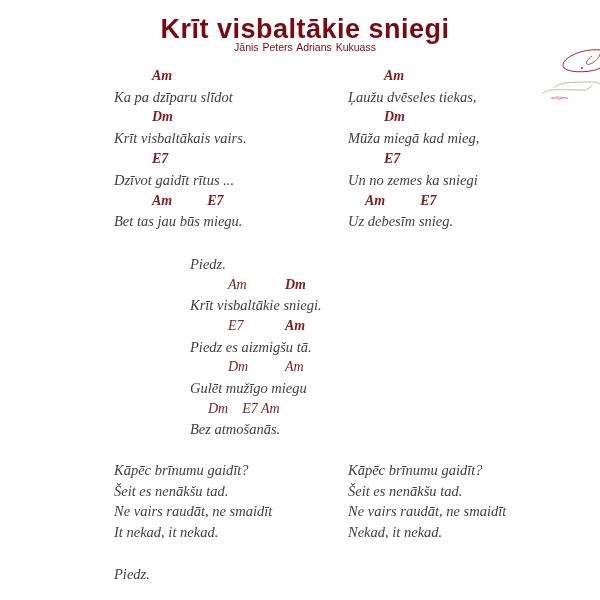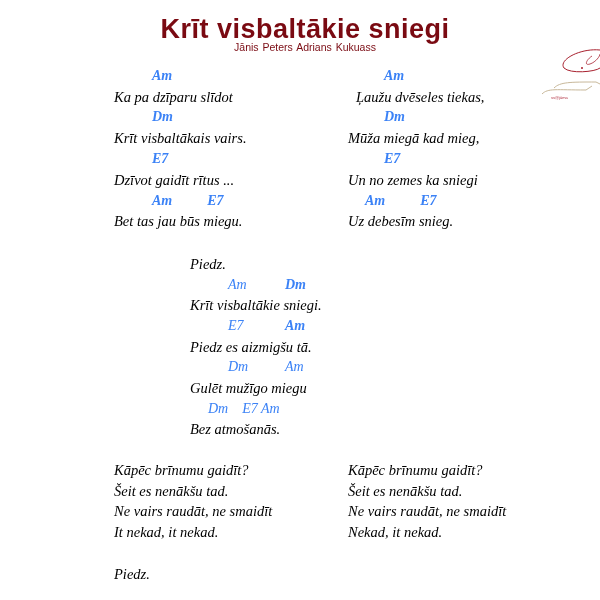--- a/index.html
+++ b/index.html
@@ -17,25 +17,25 @@
     font-family: "Liberation Sans", sans-serif; font-size: 10.5px; color: #7a0a12; line-height: 12px;
     word-spacing: 1px;
   }
   .logo { position: absolute; left: 540px; top: 38px; width: 60px; height: 70px; }
   .logo-small {
     position: absolute; left: 551px; top: 95px; font-size: 4px; color: #b03040;
     font-family: "Liberation Sans", sans-serif;
   }
   .line {
     position: absolute; font-family: "Liberation Serif", serif; font-style: italic;
-    font-size: 14.5px; color: #000000; white-space: pre; line-height: 18px;
+    font-size: 14.5px; color: #404040; white-space: pre; line-height: 18px;
   }
   .chord {
     position: absolute; font-family: "Liberation Serif", serif; font-style: italic; font-weight: bold;
-    font-size: 14px; color: #3b82f6; white-space: pre; line-height: 18px;
+    font-size: 14px; color: #7f1d1d; white-space: pre; line-height: 18px;
   }
   .chord.light { font-weight: normal; }
 </style>
 </head>
 <body>
 
 <div class="title">Krīt visbaltākie sniegi</div>
 <div class="authors">Jānis Peters  Adrians Kukuass</div>
 
 <svg class="logo" viewBox="0 0 60 70">
@@ -50,21 +50,21 @@
 <div class="chord" style="left:152px;top:67px">Am</div>
 <div class="line" style="left:114px;top:88px">Ka pa dzīparu slīdot</div>
 <div class="chord" style="left:152px;top:108px">Dm</div>
 <div class="line" style="left:114px;top:129px">Krīt visbaltākais vairs.</div>
 <div class="chord" style="left:152px;top:150px">E7</div>
 <div class="line" style="left:114px;top:171px">Dzīvot gaidīt rītus ...</div>
 <div class="chord" style="left:152px;top:192px">Am          E7</div>
 <div class="line" style="left:114px;top:212px">Bet tas jau būs miegu.</div>
 
 <div class="chord" style="left:384px;top:67px">Am</div>
-<div class="line" style="left:356px;top:88px">Ļaužu dvēseles tiekas,</div>
+<div class="line" style="left:348px;top:88px">Ļaužu dvēseles tiekas,</div>
 <div class="chord" style="left:384px;top:108px">Dm</div>
 <div class="line" style="left:348px;top:129px">Mūža miegā kad mieg,</div>
 <div class="chord" style="left:384px;top:150px">E7</div>
 <div class="line" style="left:348px;top:171px">Un no zemes ka sniegi</div>
 <div class="chord" style="left:365px;top:192px">Am          E7</div>
 <div class="line" style="left:348px;top:212px">Uz debesīm snieg.</div>
 
 <div class="line" style="left:190px;top:255px">Piedz.</div>
 <div class="chord light" style="left:228px;top:276px">Am</div>
 <div class="chord" style="left:285px;top:276px">Dm</div>

